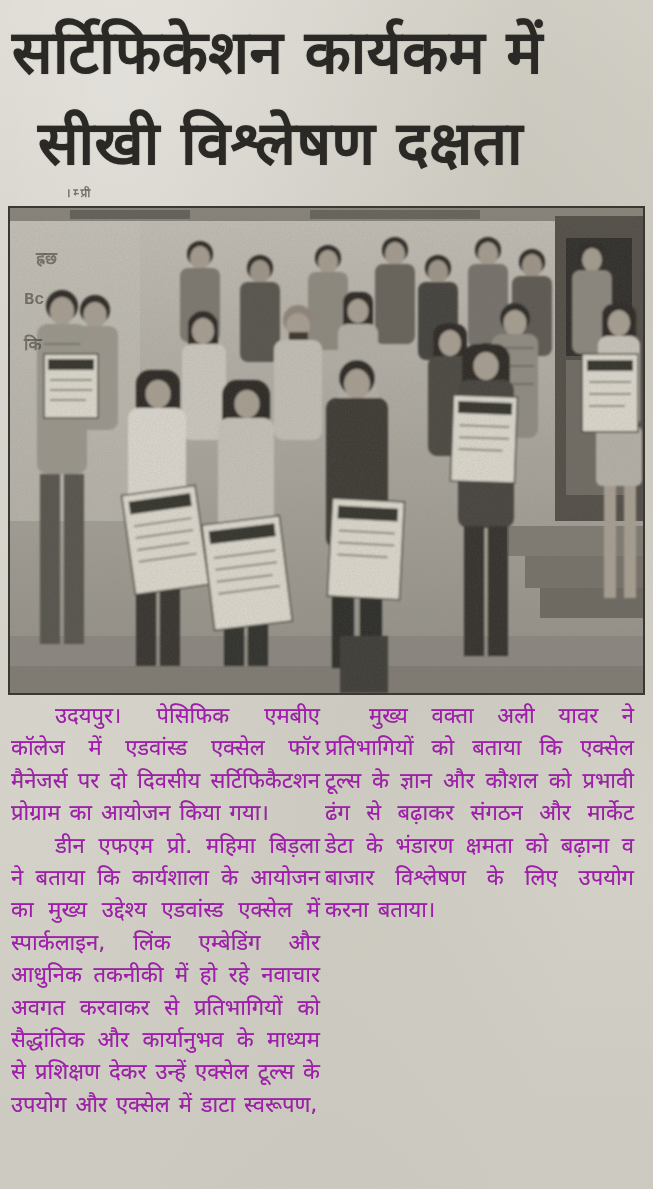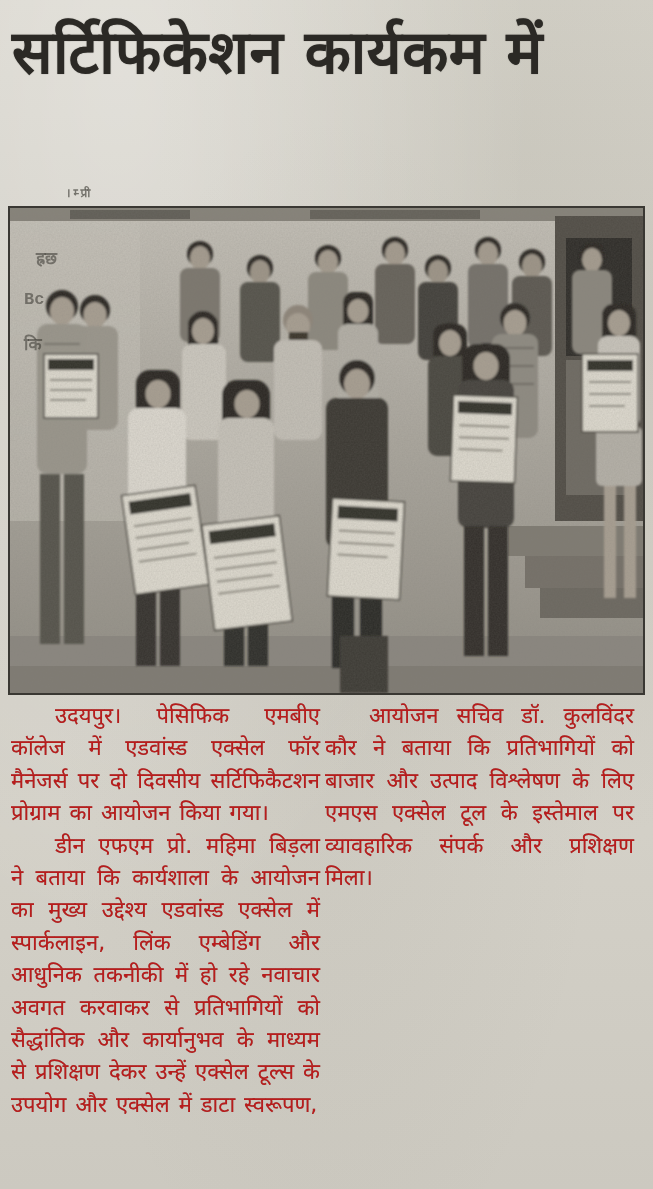--- a/index.html
+++ b/index.html
@@ -54,41 +54,42 @@
   }
   .gm-top   { left: 66px;  top: 184px; font-size: 12px; color: rgba(48,46,40,0.60); letter-spacing: 3px; }
   .gm-1     { left: 22px;  top: 246px; margin-left: 14px; }
   .gm-2     { left: 24px;  top: 290px; font-family: Liberation Mono, monospace; }
   .gm-3     { left: 24px;  top: 332px; }
   .article-cols {
     position: absolute; left: 11px; top: 700px;
     width: 634px;
     display: flex;
     gap: 5px;
-    color: #b91c1c;
+    color: #a21caf;
   }
   .col { width: 309px; }
   .col p {
     margin: 0;
     font-size: 22px;
     line-height: 32.4px;
     text-align: justify;
     text-justify: inter-word;
     word-spacing: 2px;
     text-shadow: 0 0 0.5px rgba(52,49,44,0.4);
   }
   .col p.indent { text-indent: 44px; }
 </style>
 </head>
 <body>
 
 <div class="paper-texture"></div>
 
 <div class="headline">
   <div class="hl1">सर्टिफिकेशन कार्यकम में</div>
+  <div class="hl2">सीखी विश्लेषण दक्षता</div>
 </div>
 
 <span class="ghost-mark gm-top">।म्प्री</span>
 
 <div class="photo-frame">
   <svg viewBox="0 0 633 485" preserveAspectRatio="none">
     <defs>
       <linearGradient id="bg" x1="0" y1="0" x2="0" y2="1">
         <stop offset="0" stop-color="#c4c0b7"></stop>
         <stop offset="0.5" stop-color="#aaa69d"></stop>
@@ -309,15 +310,15 @@
 <span class="ghost-mark gm-1">ह्रछ</span>
 <span class="ghost-mark gm-2">Bc</span>
 <span class="ghost-mark gm-3">कि</span>
 
 <div class="article-cols">
   <div class="col">
     <p class="indent">उदयपुर। पेसिफिक एमबीए कॉलेज में एडवांस्ड एक्सेल फॉर मैनेजर्स पर दो दिवसीय सर्टिफिकैटशन प्रोग्राम का आयोजन किया गया।</p>
     <p class="indent">डीन एफएम प्रो. महिमा बिड़ला ने बताया कि कार्यशाला के आयोजन का मुख्य उद्देश्य एडवांस्ड एक्सेल में स्पार्कलाइन, लिंक एम्बेडिंग और आधुनिक तकनीकी में हो रहे नवाचार अवगत करवाकर से प्रतिभागियों को सैद्धांतिक और कार्यानुभव के माध्यम से प्रशिक्षण देकर उन्हें एक्सेल टूल्स के उपयोग और एक्सेल में डाटा स्वरूपण,</p>
   </div>
   <div class="col">
-    <p class="indent">आयोजन सचिव डॉ. कुलविंदर कौर ने बताया कि प्रतिभागियों को बाजार और उत्पाद विश्लेषण के लिए एमएस एक्सेल टूल के इस्तेमाल पर व्यावहारिक संपर्क और प्रशिक्षण मिला।</p>
+    <p class="indent">मुख्य वक्ता अली यावर ने प्रतिभागियों को बताया कि एक्सेल टूल्स के ज्ञान और कौशल को प्रभावी ढंग से बढ़ाकर संगठन और मार्केट डेटा के भंडारण क्षमता को बढ़ाना व बाजार विश्लेषण के लिए उपयोग करना बताया।</p>
   </div>
 </div>
 
 </body></html>

